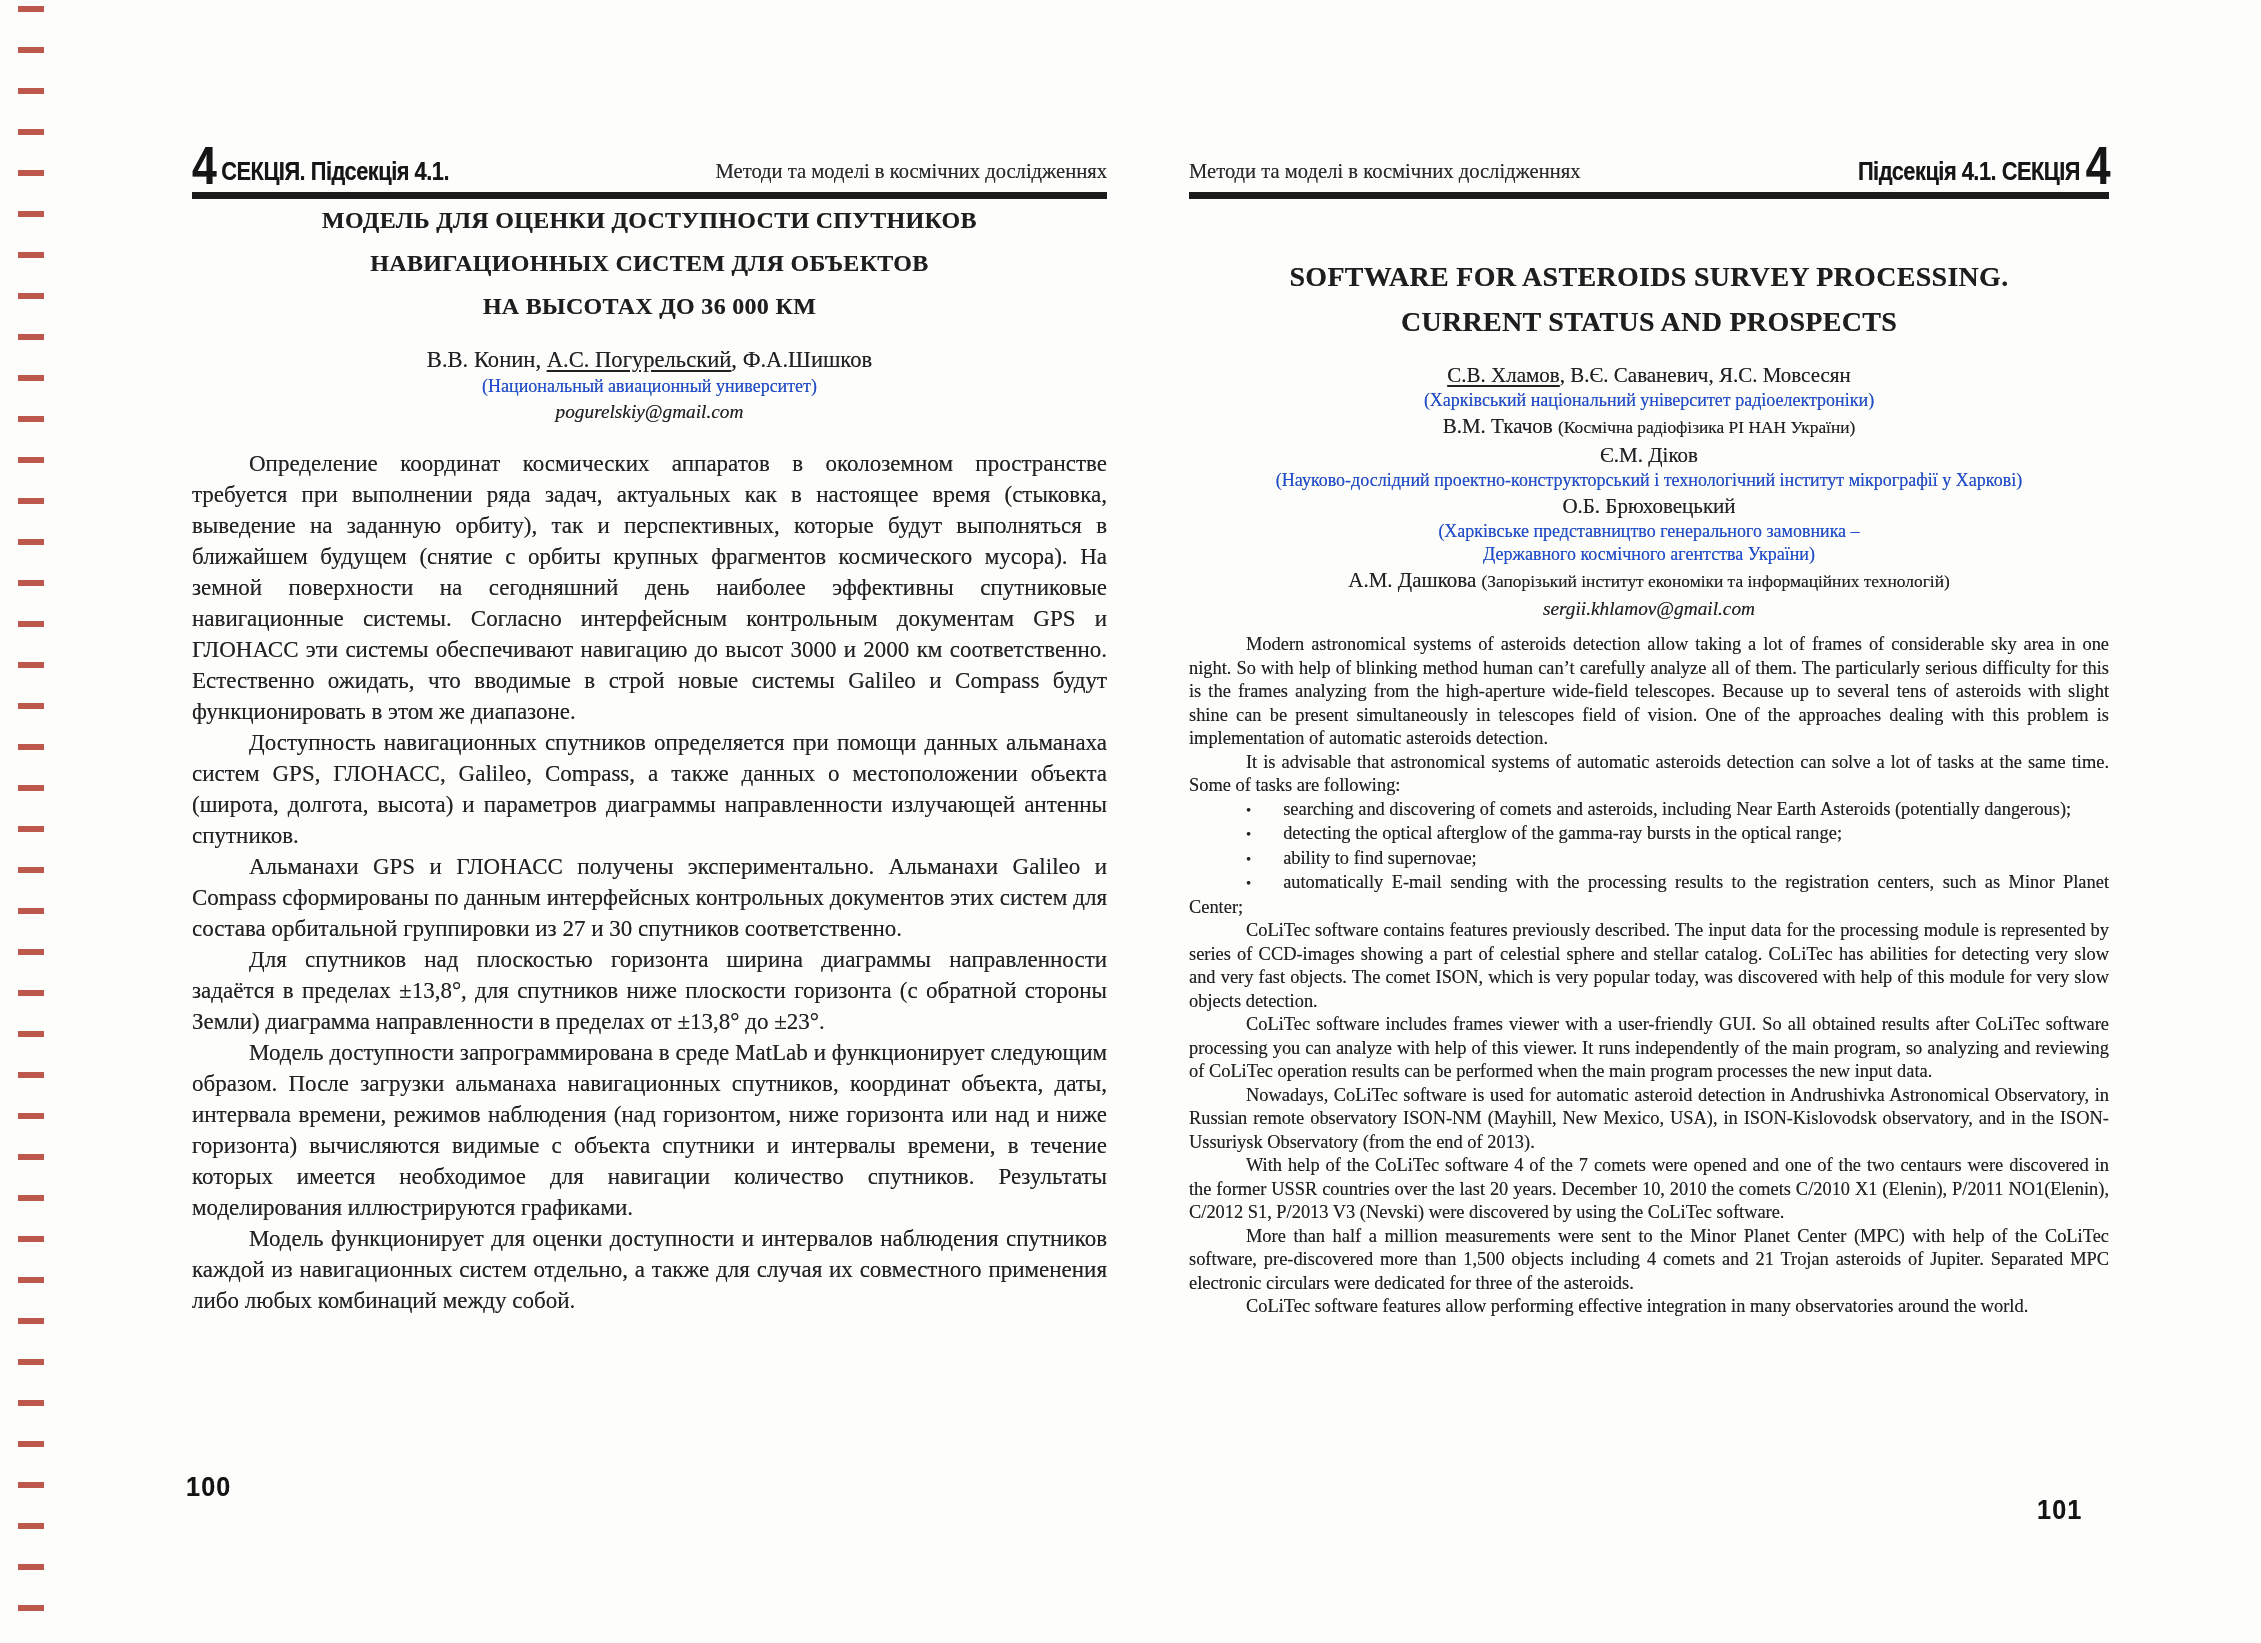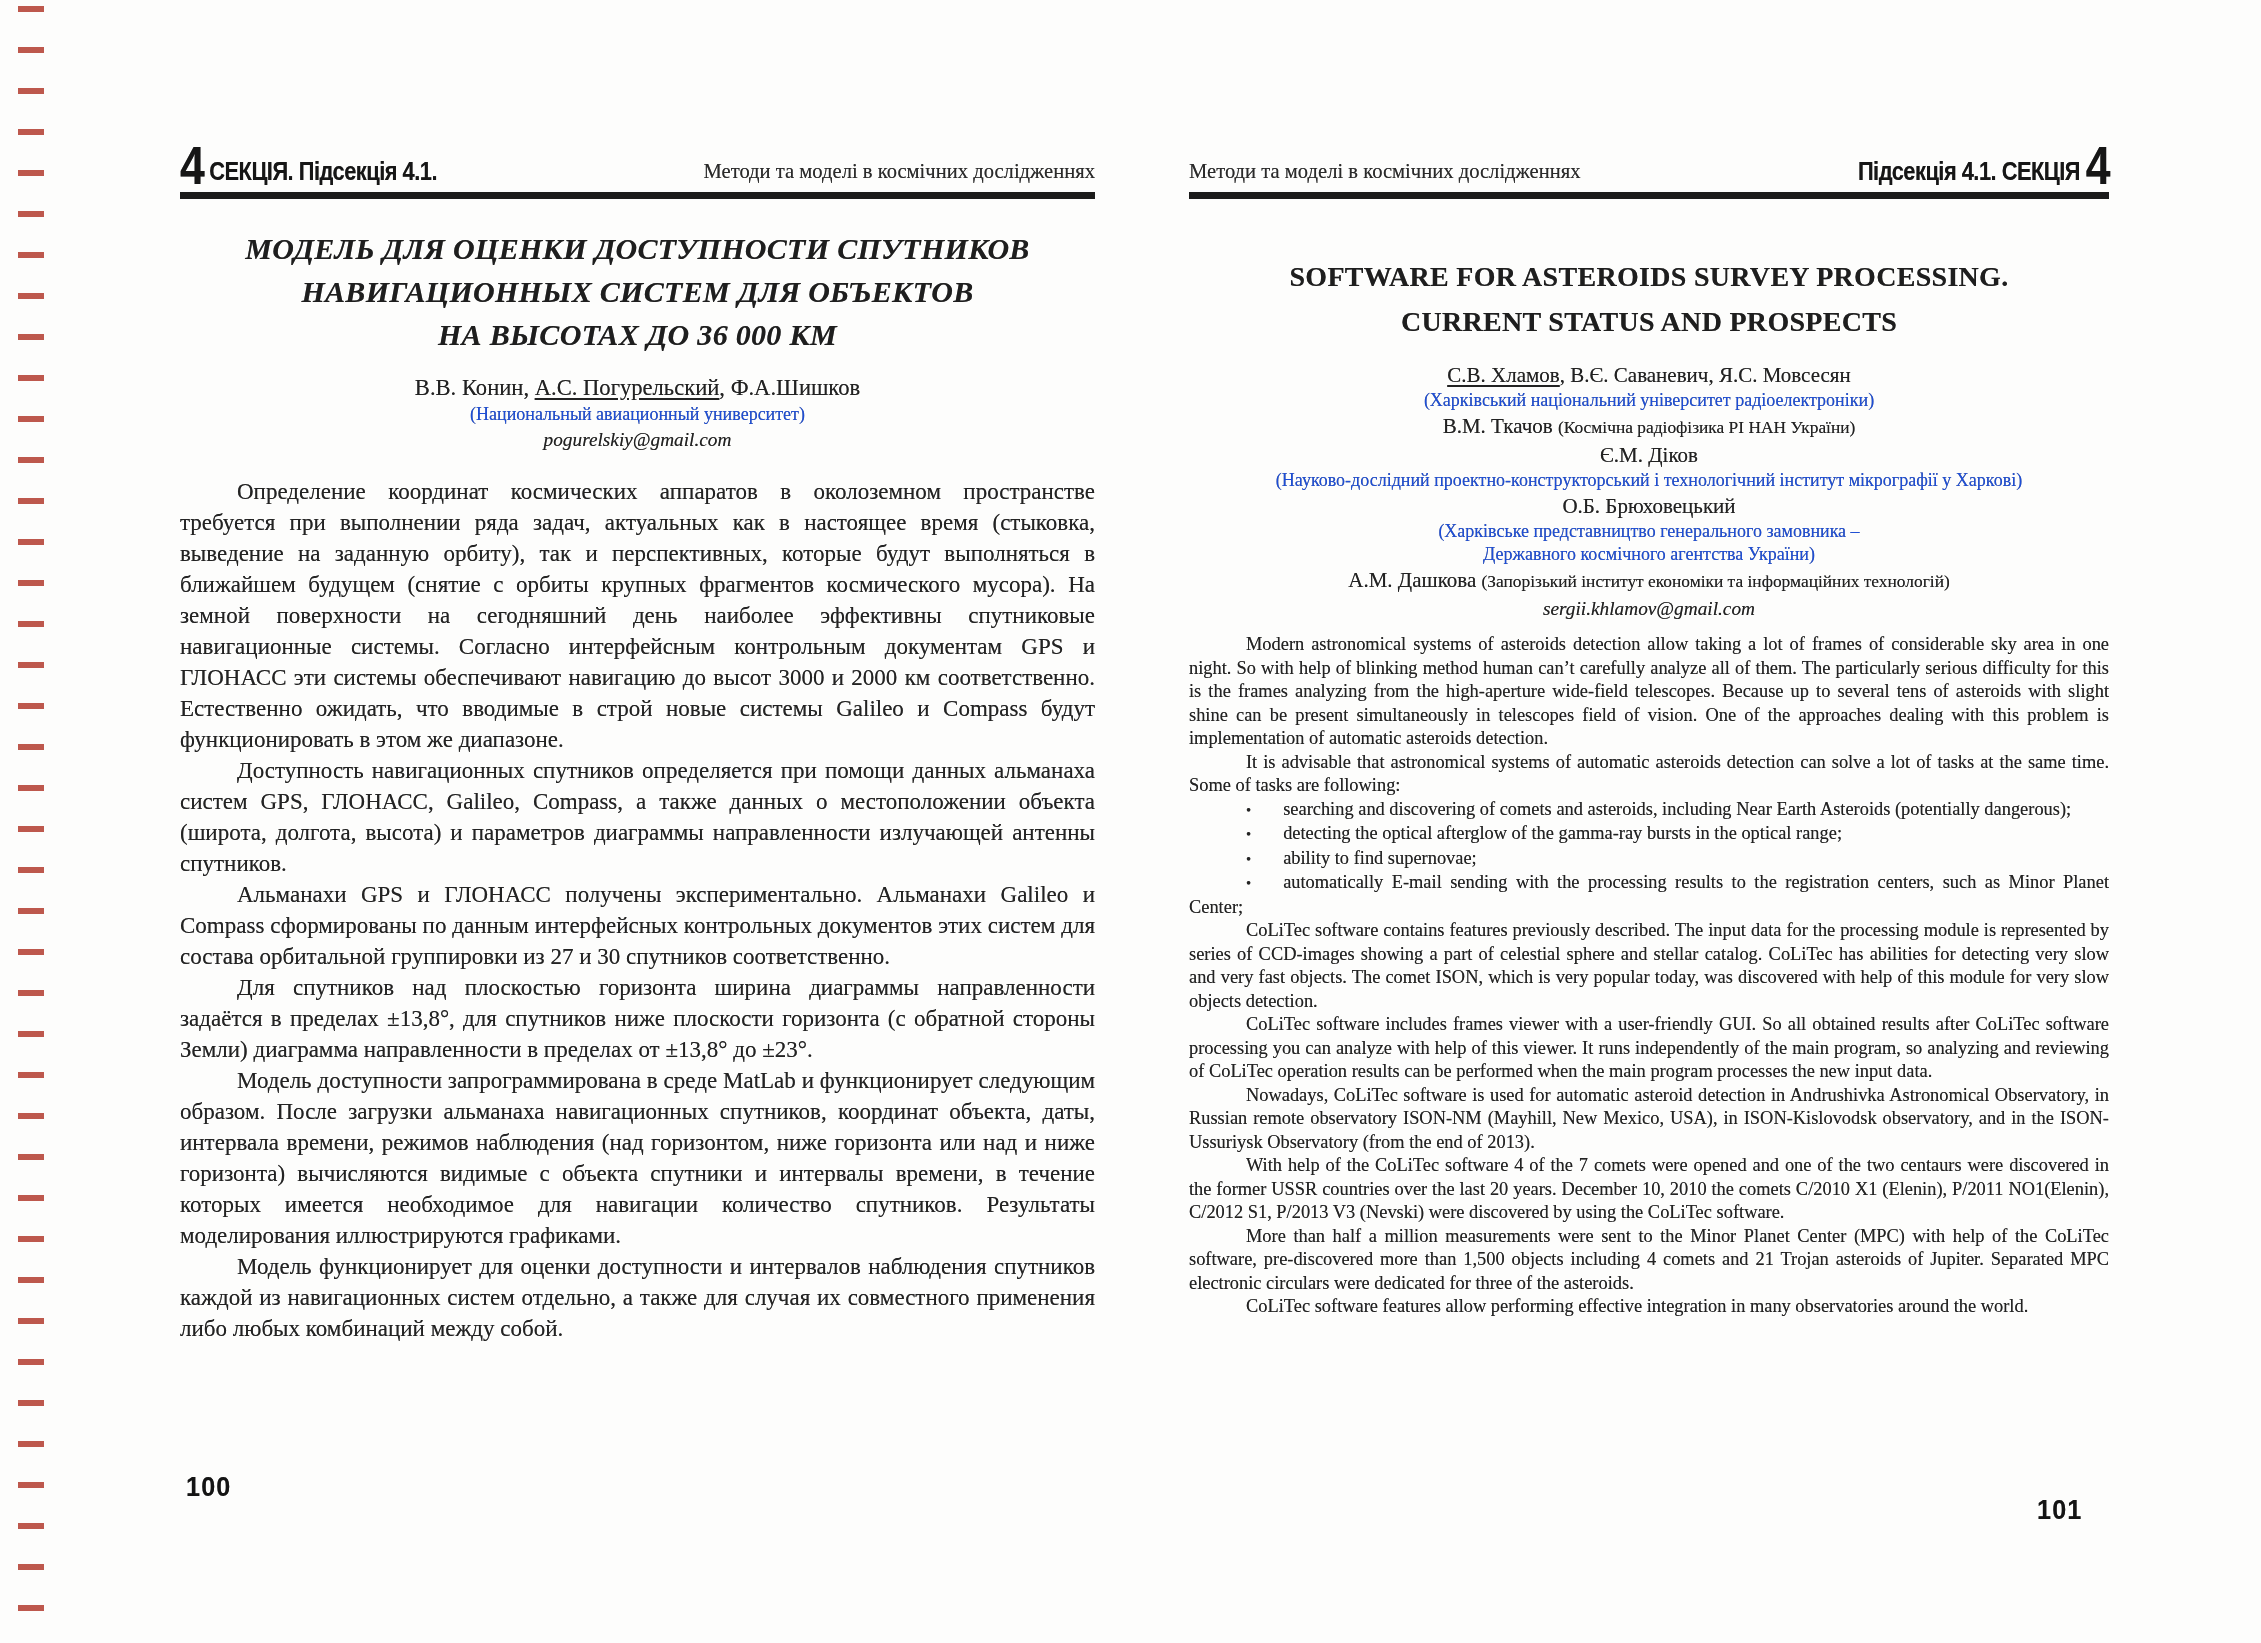--- a/index.html
+++ b/index.html
@@ -11,21 +11,21 @@
   }
   .sheet{position:absolute;inset:0;}
   
   .red-edge{
     position:absolute;left:18px;top:6.4px;width:26px;height:1624px;
     background:repeating-linear-gradient(to bottom,
       var(--edge_red,#b23b2e) 0 5.8px, transparent 5.8px 41px);
     opacity:.85;
   }
   .page{position:absolute;top:147px;}
-  .page-left{left:180px;width:915px;}
+  .page-left{left:192px;width:915px;}
   .page-right{left:1189px;width:920px;}
 
   .page-header{display:flex;align-items:flex-end;justify-content:space-between;}
   .bold-head{
     font-family:"Liberation Sans","DejaVu Sans",sans-serif;
     font-weight:bold;color:#161616;white-space:nowrap;
     transform:scaleX(.84);
   }
   .page-left .bold-head{transform-origin:left bottom;}
   .page-right .bold-head{transform-origin:right bottom;}
@@ -37,21 +37,21 @@
   }
   .rule{
     margin-top:5.2px;height:2.6px;background:#1b1b1b;
     border-bottom:4.5px solid transparent;
     box-shadow:0 5.8px 0 -4.5px #555;
   }
   .title{
     margin:0;text-align:center;font-weight:bold;color:#1e1e1e;
     letter-spacing:0.3px;
   }
-  .page-left .title{margin-top:28px;font-size:30px;line-height:43px;font-style:italic;}
+  .page-left .title{font-size:24px;line-height:43px;}
   .page-right .title{margin-top:55px;font-size:28px;line-height:45px;}
   .title span{display:block;}
 
   .authors-block{text-align:center;}
   .page-left .authors-block{margin-top:17px;}
   .page-right .authors-block{margin-top:17px;}
   .a-name{font-size:22.6px;line-height:30px;color:#222;}
   .page-right .a-name{font-size:21px;line-height:28px;}
   .a-affil{font-size:18px;line-height:23px;color:#1d4ed8;}
   .a-affil-inline{font-size:17.4px;}

